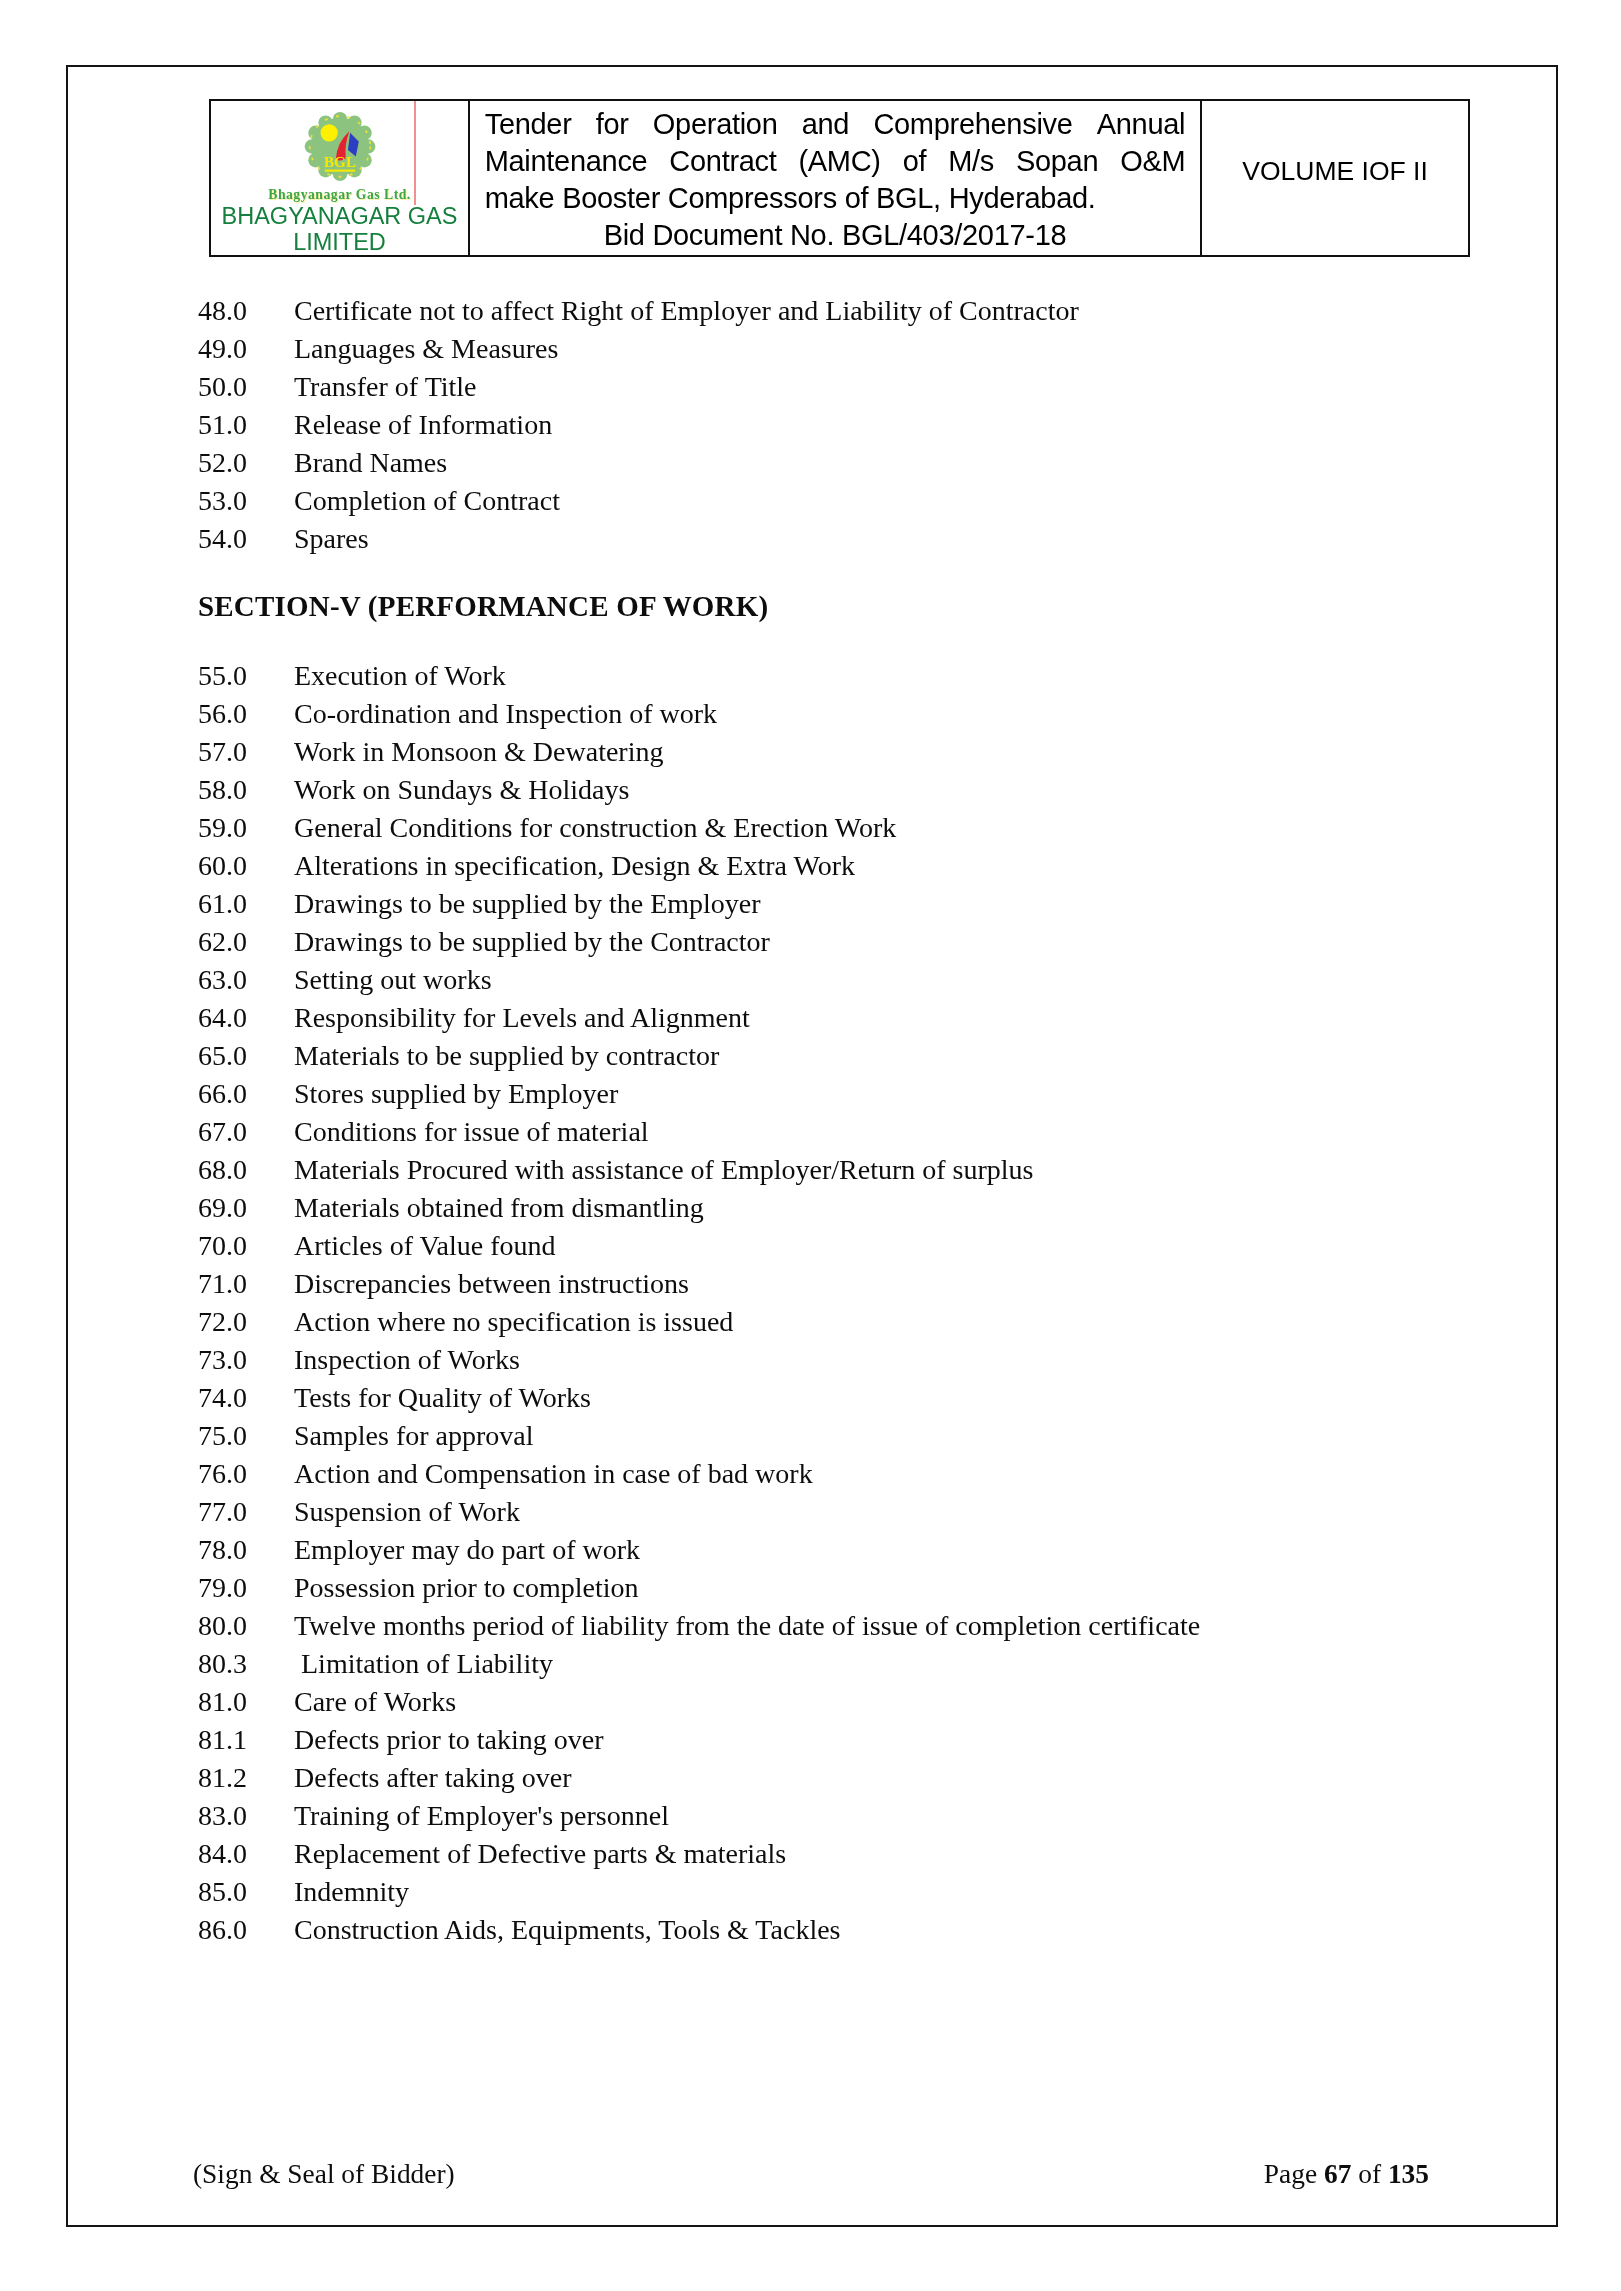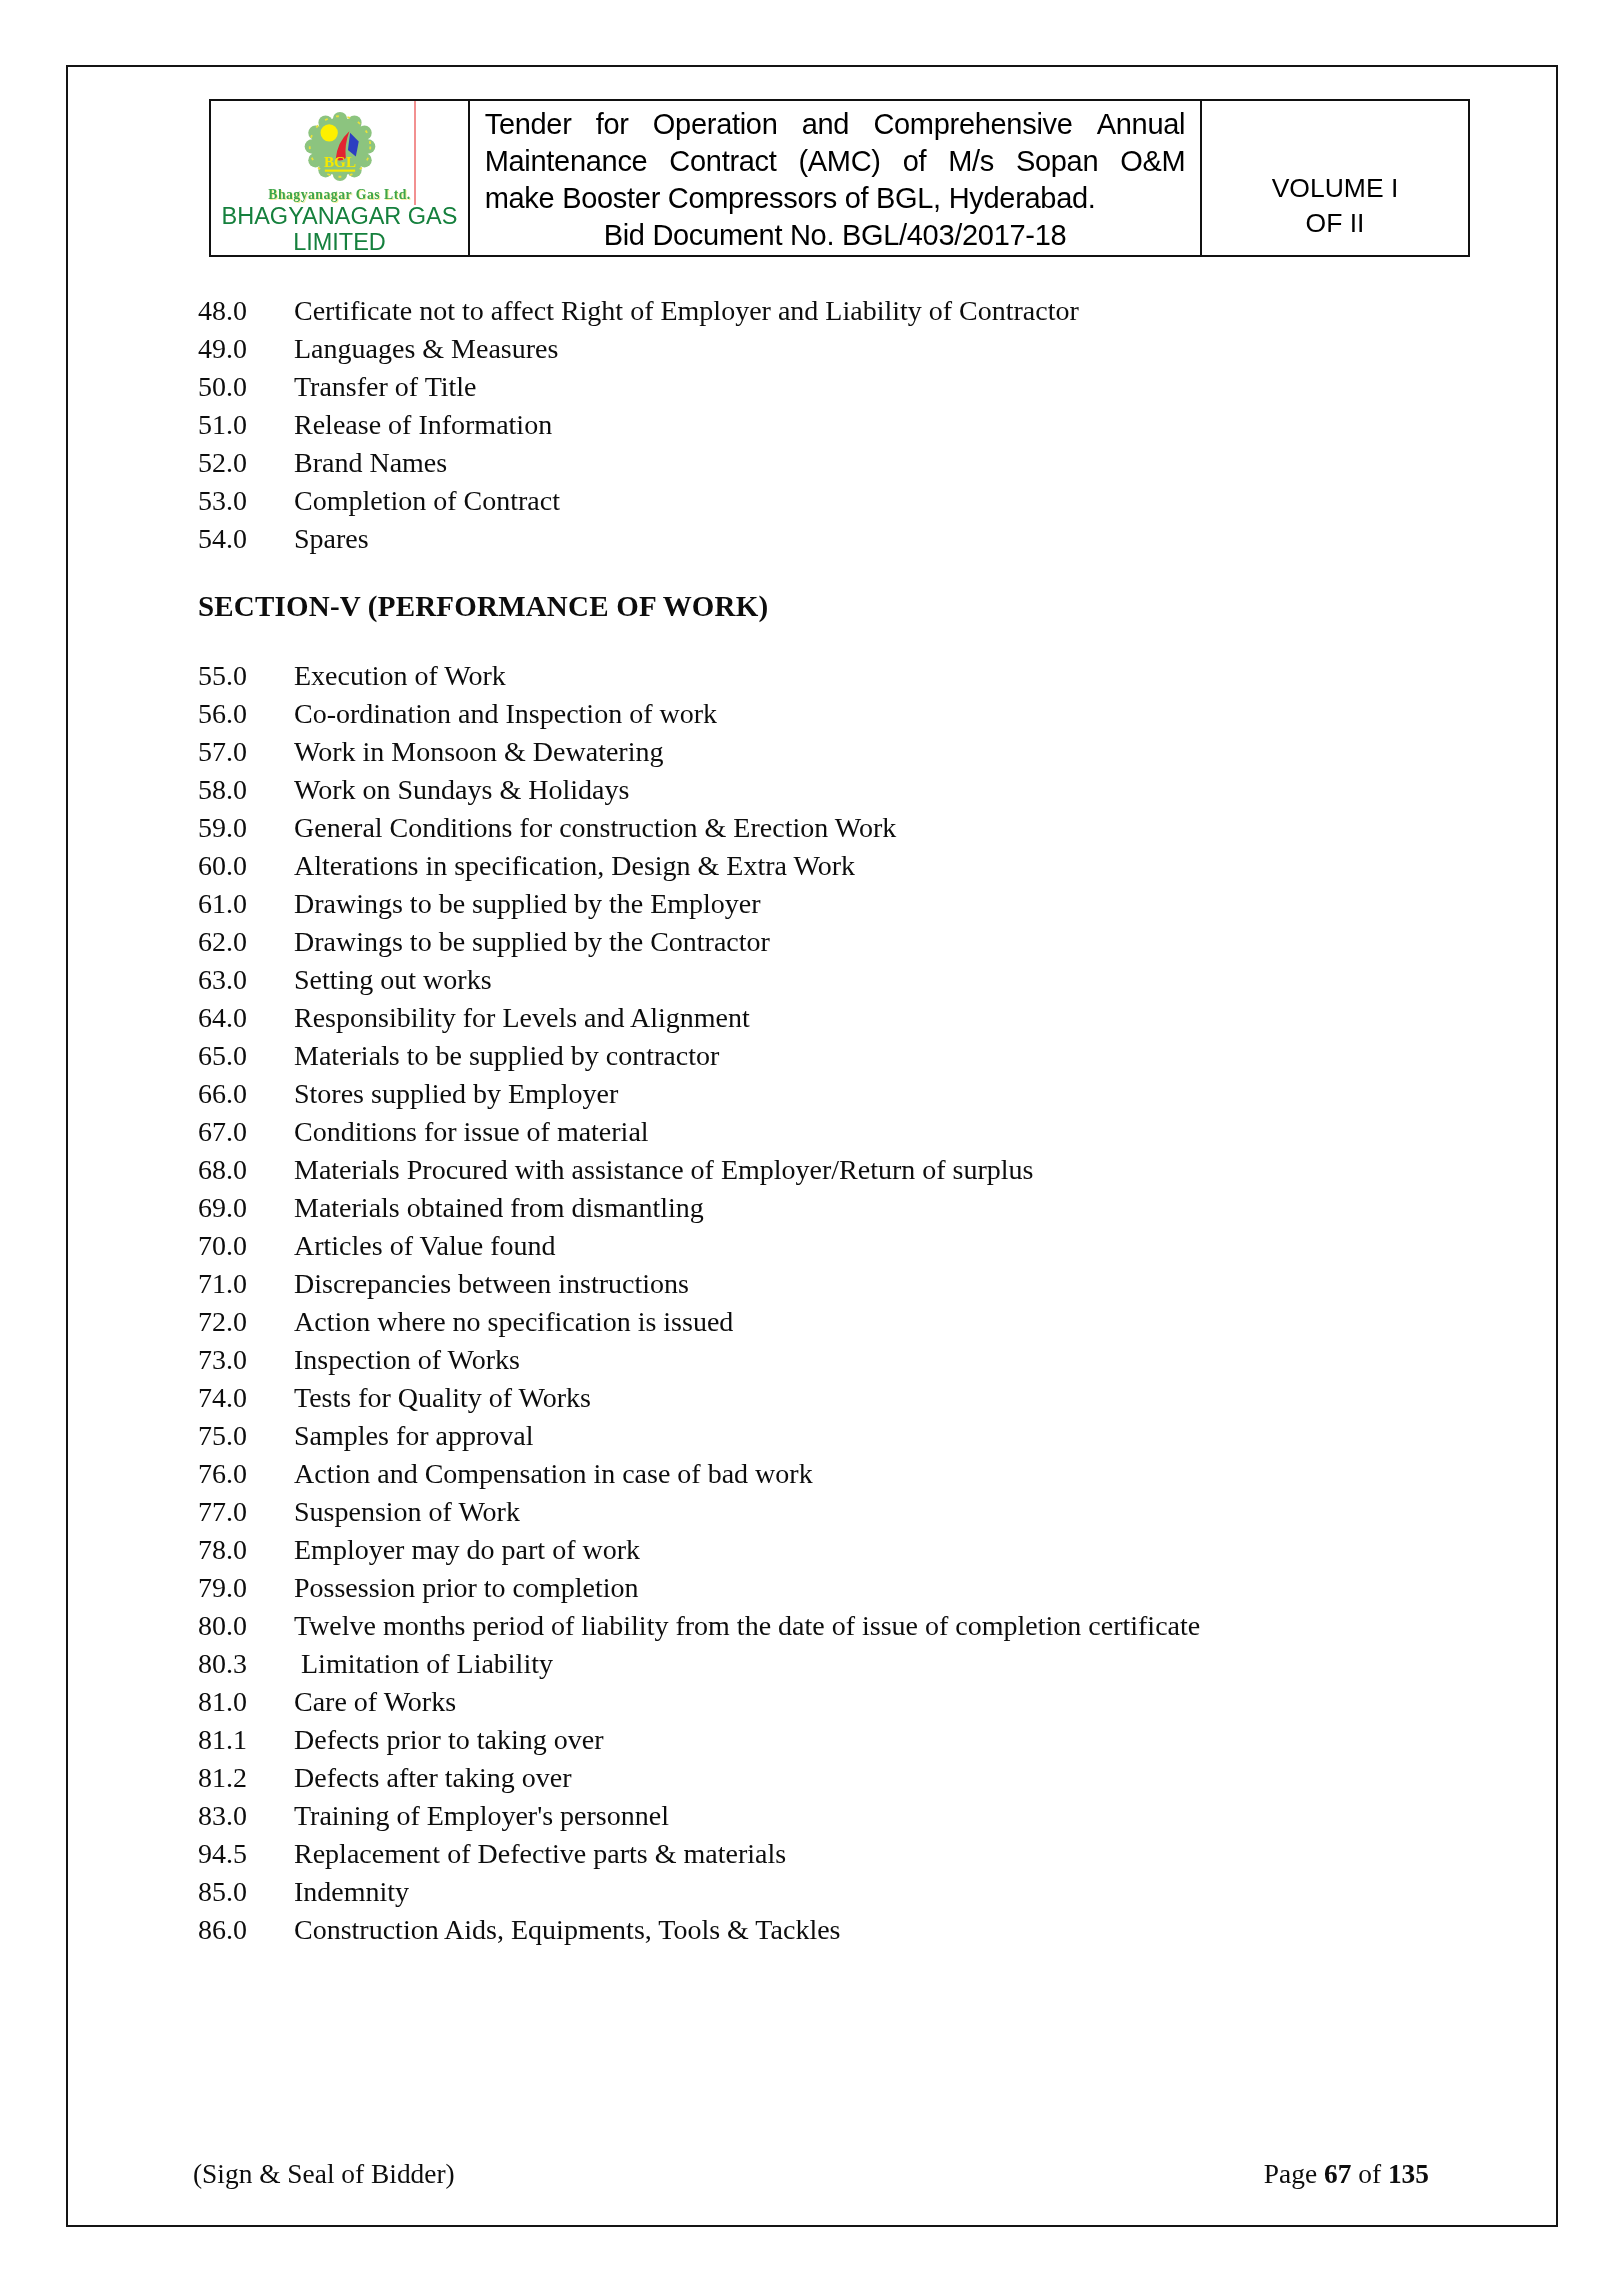--- a/index.html
+++ b/index.html
@@ -47,21 +47,21 @@
   .cell-title{
     width:732px;flex:none;border-left:2px solid #111;box-sizing:border-box;
     padding:4.9px 14.7px 0 14.7px;
     font-size:29px;line-height:37px;letter-spacing:-0.3px;color:#000;
   }
   .justified-line{display:flex;justify-content:space-between;}
   .title-left-line{text-align:left;}
   .title-centered-line{text-align:center;}
   .cell-volume{
     flex:1;border-left:2px solid #111;box-sizing:border-box;
-    display:flex;flex-direction:column;justify-content:flex-end;align-items:center;
+    display:flex;flex-direction:row;justify-content:center;align-items:center;
     font-size:26.5px;line-height:35px;color:#000;text-align:center;
     padding-bottom:13.7px;
   }
   
   .toc-list{position:absolute;left:198px;width:1274px;}
   .toc-list-top{top:292px;}
   .toc-list-performance{top:657px;}
   .toc-row{display:flex;line-height:38px;font-size:28px;}
   .toc-num{width:96px;flex:none;}
   .toc-title{white-space:pre-wrap;}
@@ -301,21 +301,21 @@
   </div>
       <div class="toc-row">
     <span class="toc-num">81.2</span>
     <span class="toc-title">Defects after taking over</span>
   </div>
       <div class="toc-row">
     <span class="toc-num">83.0</span>
     <span class="toc-title">Training of Employer's personnel</span>
   </div>
       <div class="toc-row">
-    <span class="toc-num">94.5</span>
+    <span class="toc-num">84.0</span>
     <span class="toc-title">Replacement of Defective parts &amp; materials</span>
   </div>
       <div class="toc-row">
     <span class="toc-num">85.0</span>
     <span class="toc-title">Indemnity</span>
   </div>
       <div class="toc-row">
     <span class="toc-num">86.0</span>
     <span class="toc-title">Construction Aids, Equipments, Tools &amp; Tackles</span>
   </div>

